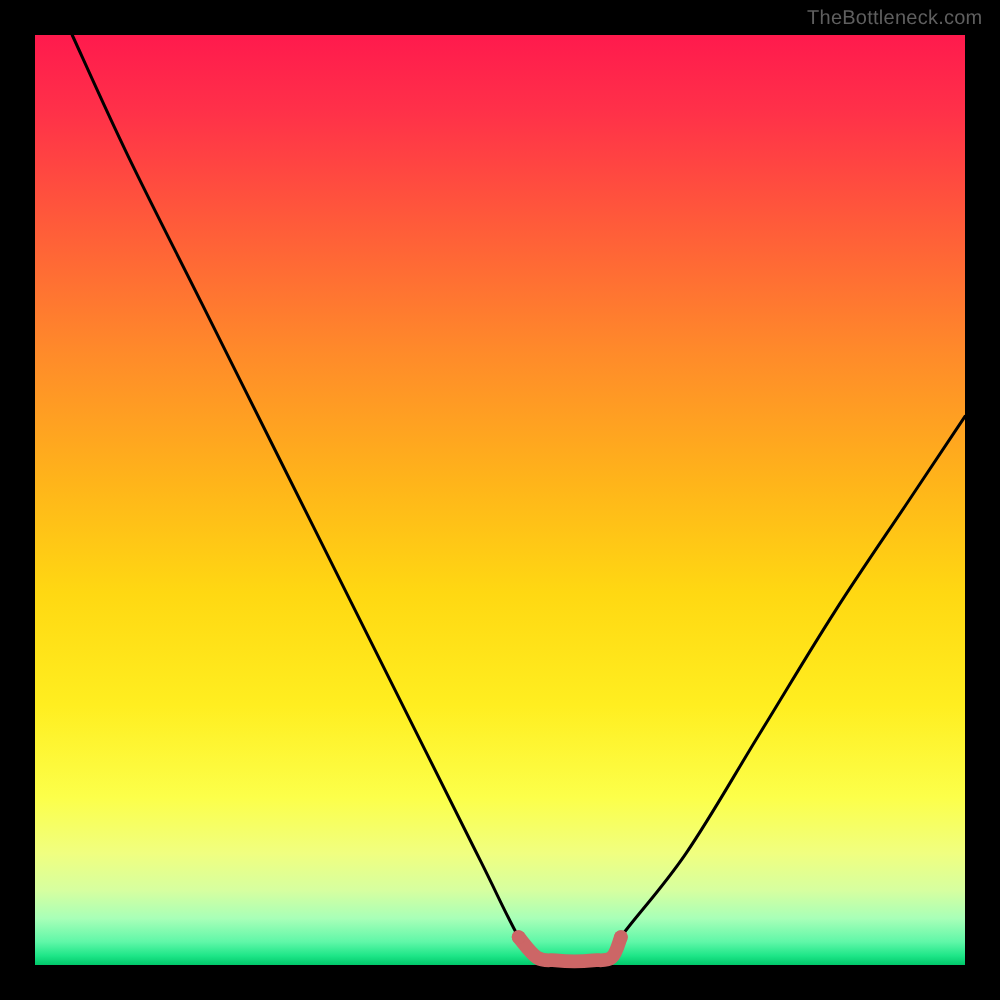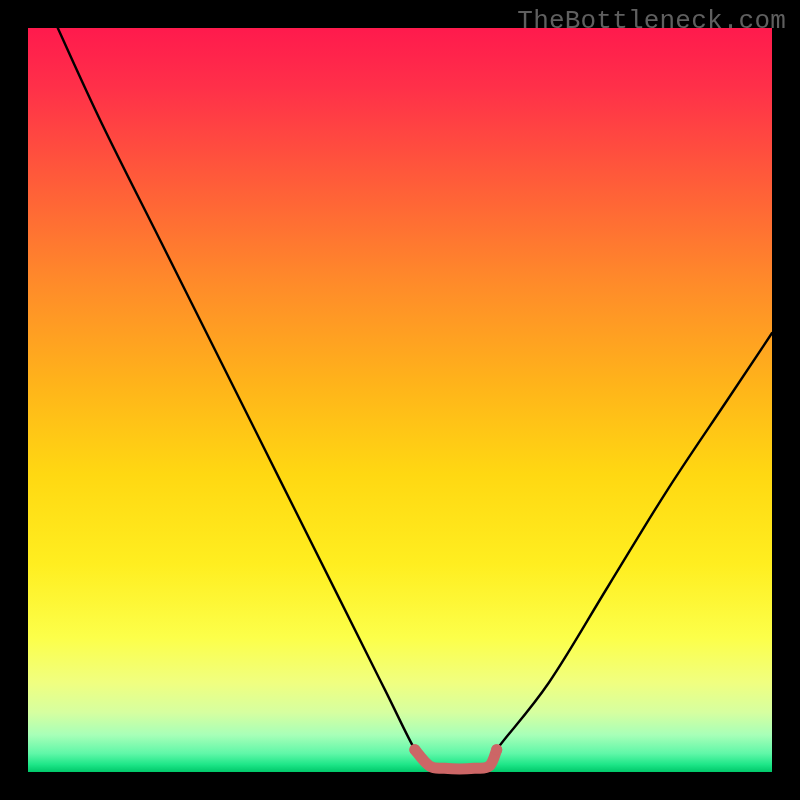--- a/index.html
+++ b/index.html
@@ -38,25 +38,24 @@
       #60f7a8 97.5%,
       #1ee688 99%,
       #00c86a 100%
     );
   }
   .watermark {
     position: absolute;
     top: 6px;
     right: 14px;
     color: #5f5f5f;
-    font-size: 26px;
+    font-size: 16px;
     font-weight: 500;
     letter-spacing: 0.2px;
     user-select: none;
-    font-family: Liberation Mono, monospace;
   }
   svg.curve {
     position: absolute;
     left: 0;
     top: 0;
     width: 744px;
     height: 744px;
     overflow: visible;
   }
 </style>

